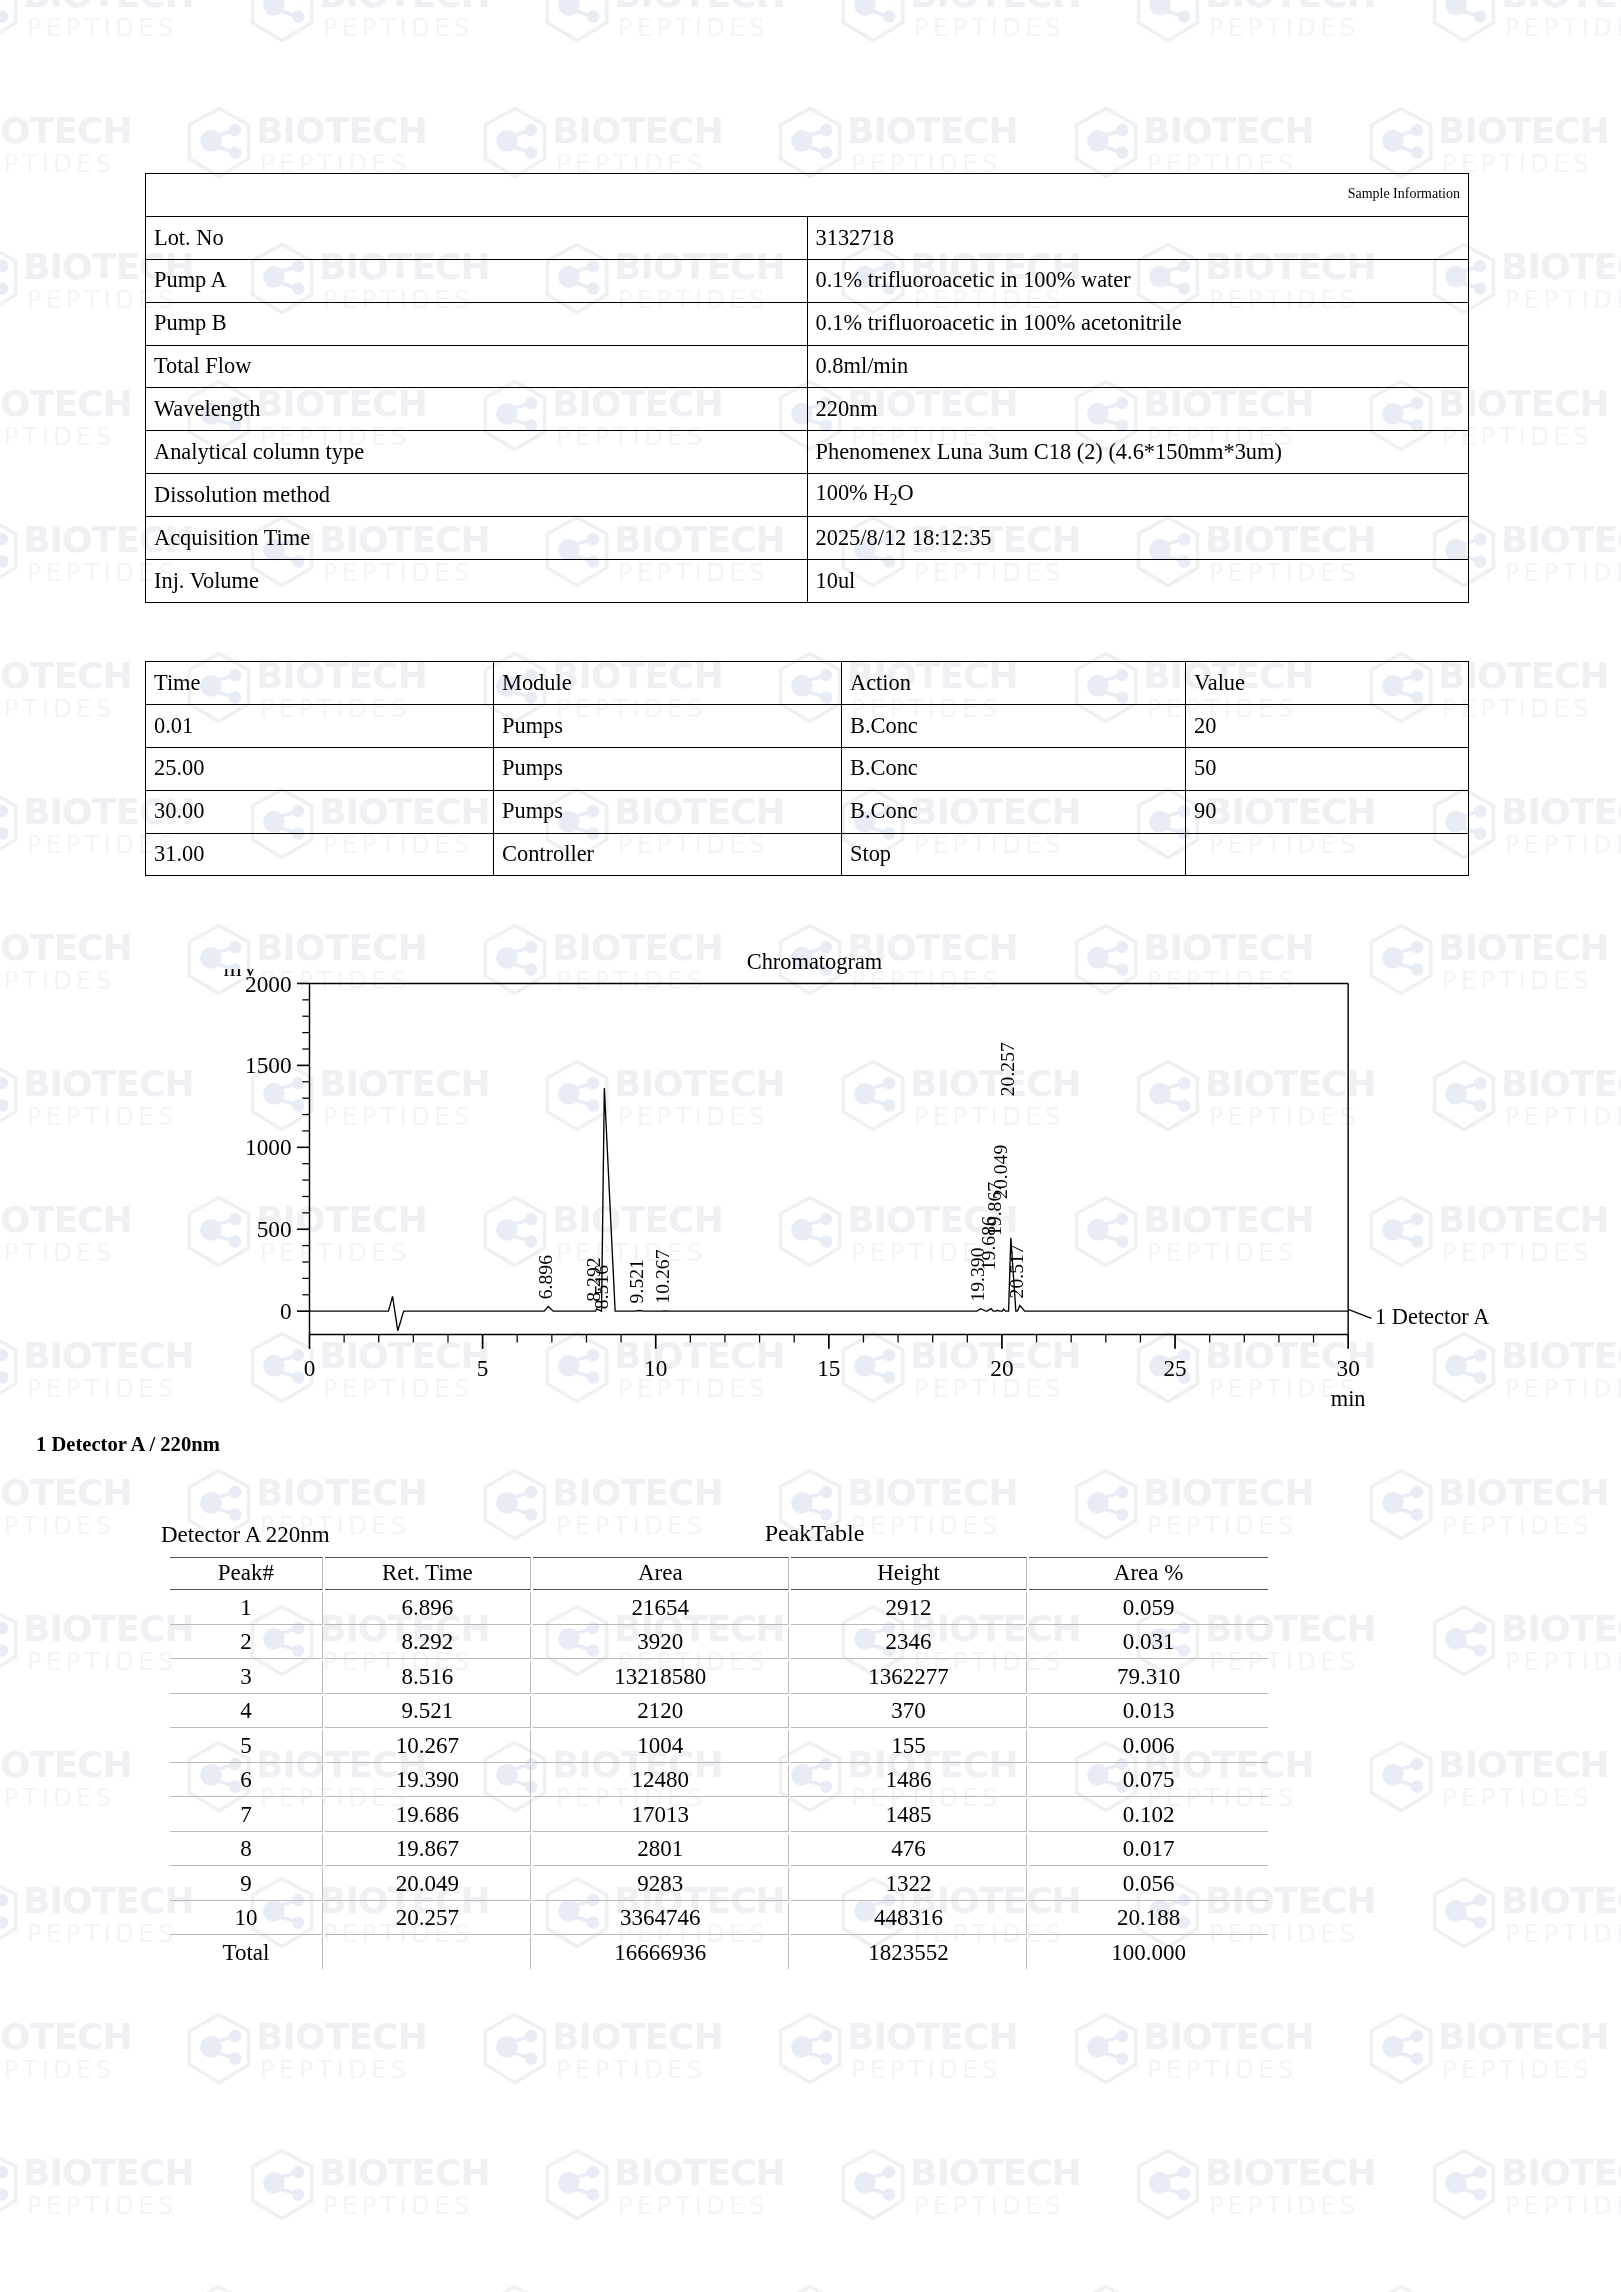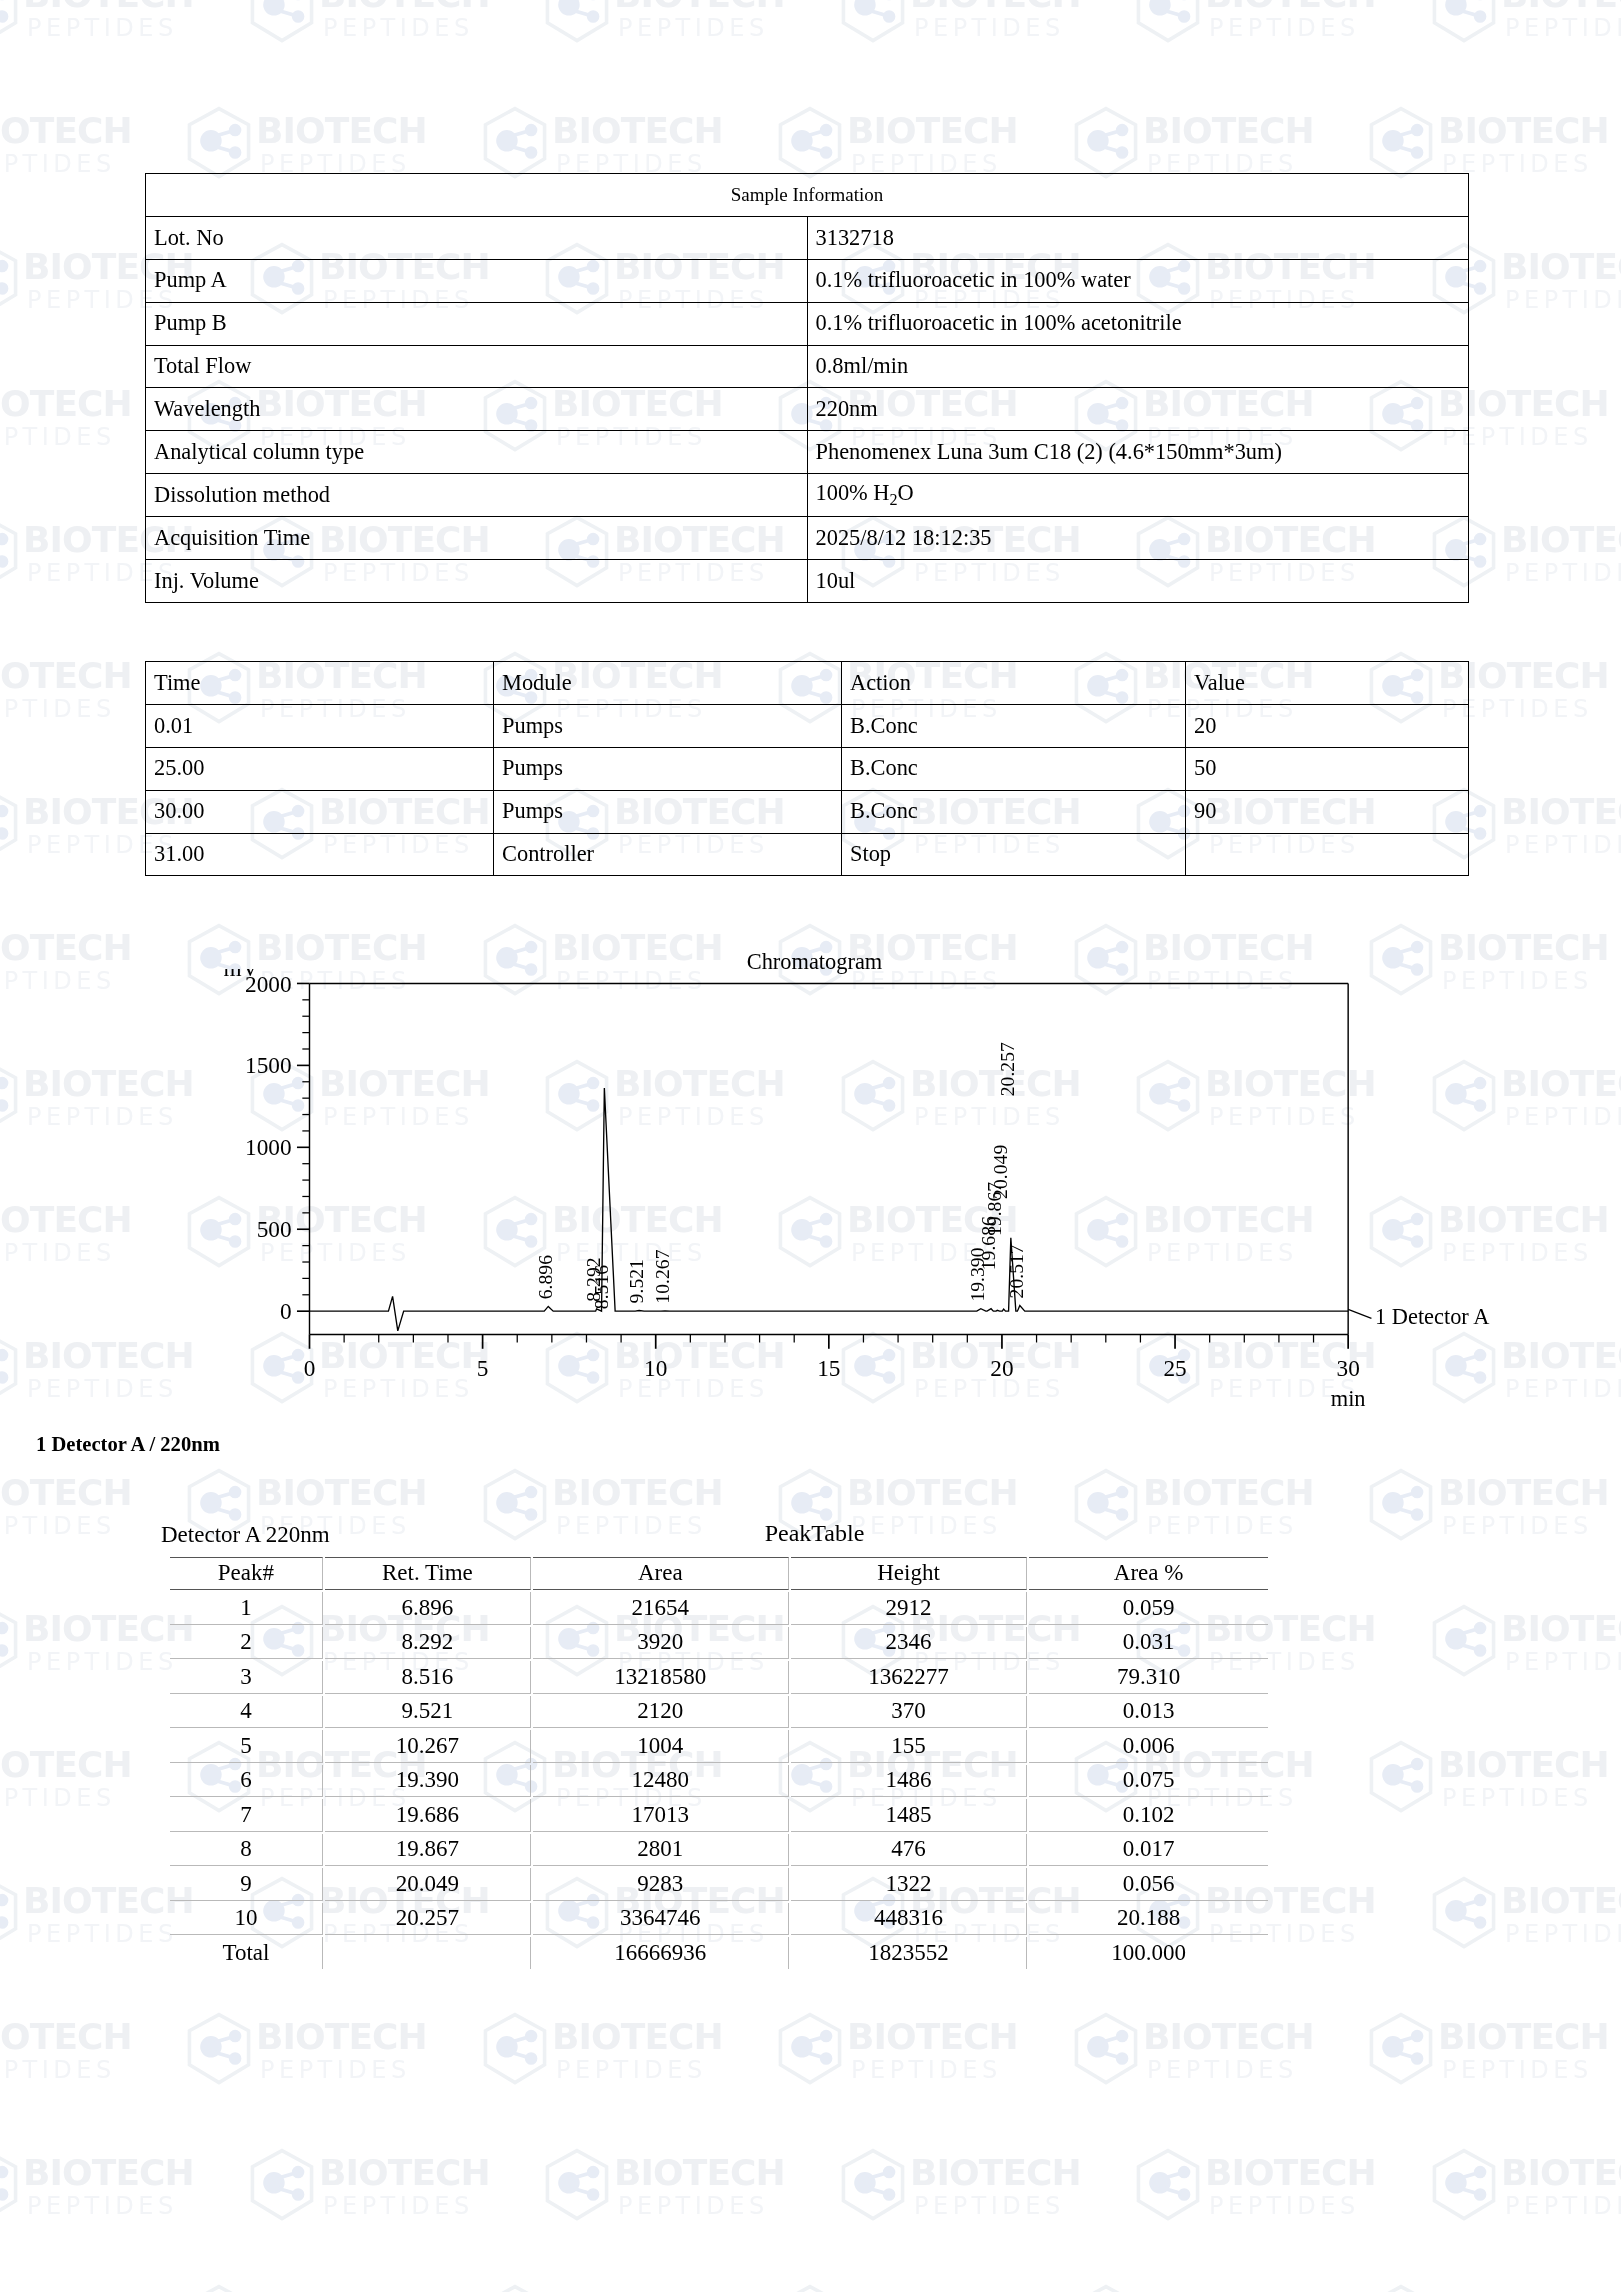--- a/index.html
+++ b/index.html
@@ -57,21 +57,21 @@
     line-height:1.15;
     background:transparent;
   }
 
   
   #sample-info-table{
     position:absolute; left:145px; top:173px; width:1324px;
   }
   #sample-info-table td{ height:32px; }
   #sample-info-table .si-title{
-    text-align:center; font-size:19px;
+    text-align:right; font-size:14px;
   }
   #sample-info-table .si-key{ width:387px; }
 
   
   #program-table{
     position:absolute; left:145px; top:661px; width:1324px;
   }
   #program-table td{ height:32px; }
   #program-table .c-time{ width:331px; }
   #program-table .c-mod{ width:331px; }

